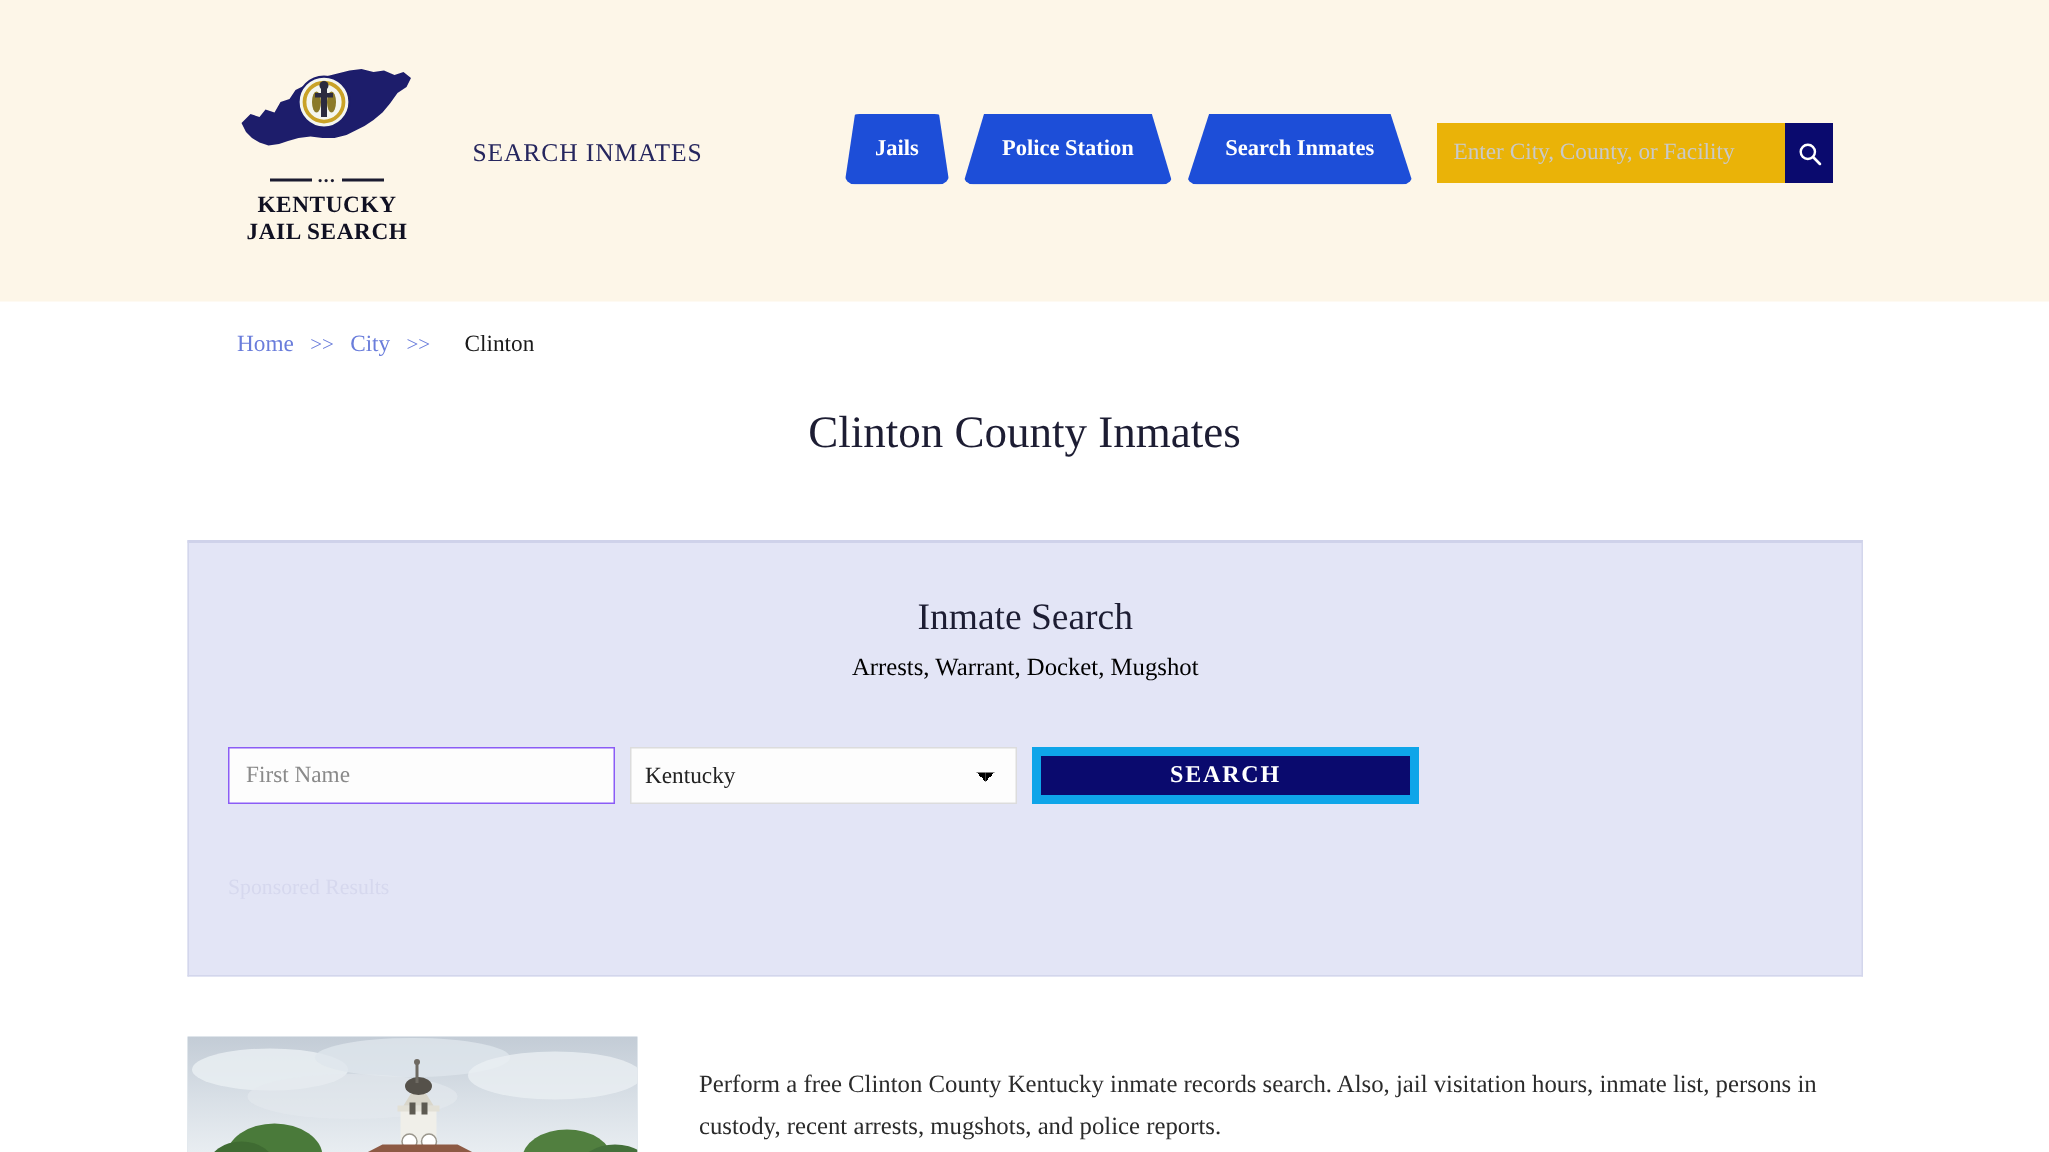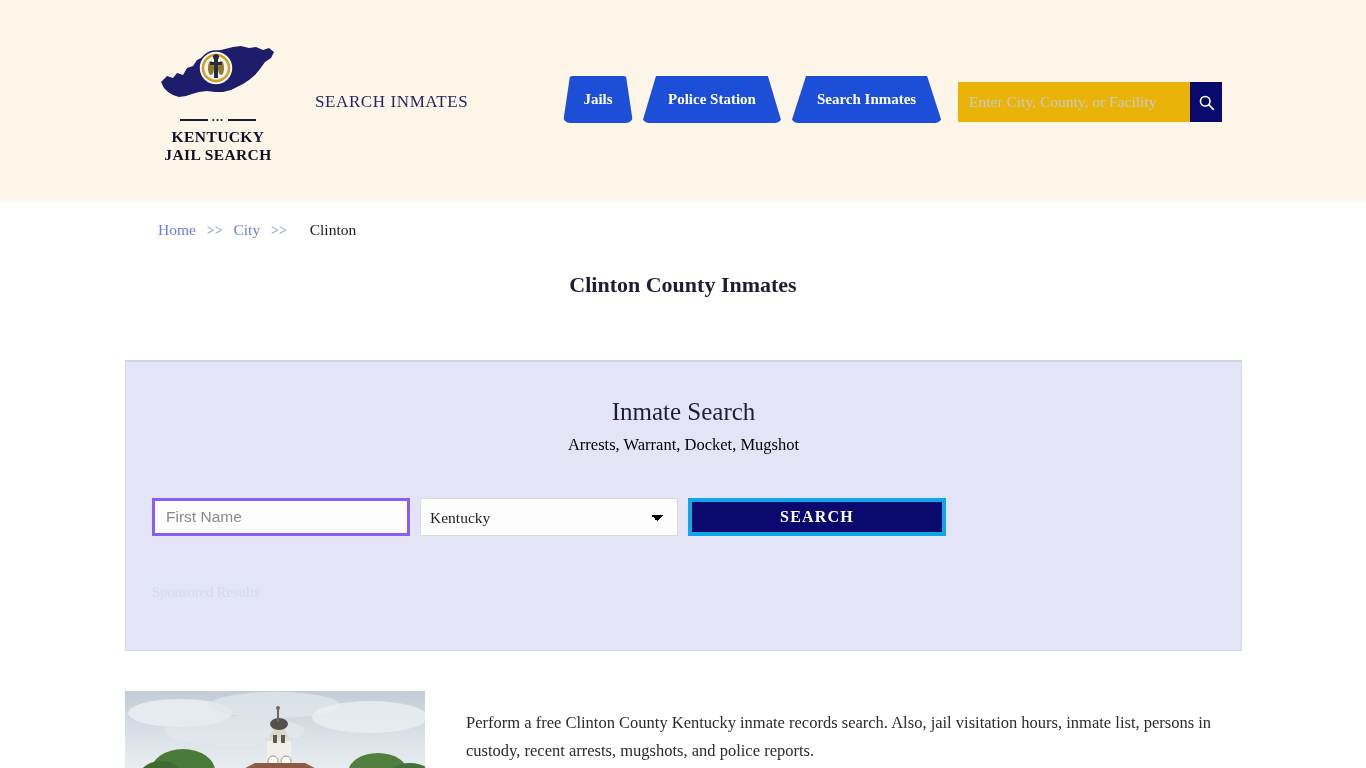--- a/index.html
+++ b/index.html
@@ -158,22 +158,22 @@
     font-size: 14px;
   }
   .breadcrumb .current { color: #1a1a1a; margin-left: 12px; }
 
   
   .page-title {
     position: absolute;
     left: 0; top: 272px;
     width: 1366px;
     text-align: center;
-    font-size: 22px;
-    font-weight: bold;
+    font-size: 30px;
+    font-weight: normal;
     color: #1d1d33;
     font-family: "Liberation Serif", "DejaVu Serif", serif;
     margin: 0;
   }
 
   
   .search-panel {
     position: absolute;
     left: 125px;
     top: 360px;
@@ -201,26 +201,26 @@
   .panel-form {
     position: absolute;
     left: 26px;
     top: 136px;
     display: flex;
     gap: 10px;
   }
   .panel-form input[type=text] {
     width: 258px;
     height: 38px;
-    border: 3px solid #8b5cf6;
+    border: 1px solid #8b5cf6;
     background: #fdfdfd;
     padding: 0 11px;
     font-size: 15.5px;
     color: #333;
-    font-family: Liberation Sans, sans-serif;
+    font-family: Liberation Serif, serif;
     outline: none;
   }
   .panel-form input[type=text]::placeholder { color: #8a8a8a; }
   .panel-form select {
     width: 258px;
     height: 38px;
     border: 1px solid #dcdcdc;
     background: #fdfdfd;
     padding: 0 9px;
     font-size: 15.5px;
@@ -235,21 +235,21 @@
     background-position:
       calc(100% - 20px) 16px,
       calc(100% - 14px) 16px;
     background-size: 6px 6px, 6px 6px;
     background-repeat: no-repeat;
   }
   .search-submit {
     width: 258px;
     height: 38px;
     background: #0a0a6e;
-    border: 4px solid #0ea5e9;
+    border: 6px solid #0ea5e9;
     color: #ffffff;
     font-size: 16px;
     font-weight: bold;
     letter-spacing: 1.2px;
     cursor: pointer;
     font-family: "Liberation Serif", "DejaVu Serif", serif;
   }
   .sponsored {
     position: absolute;
     left: 26px;

